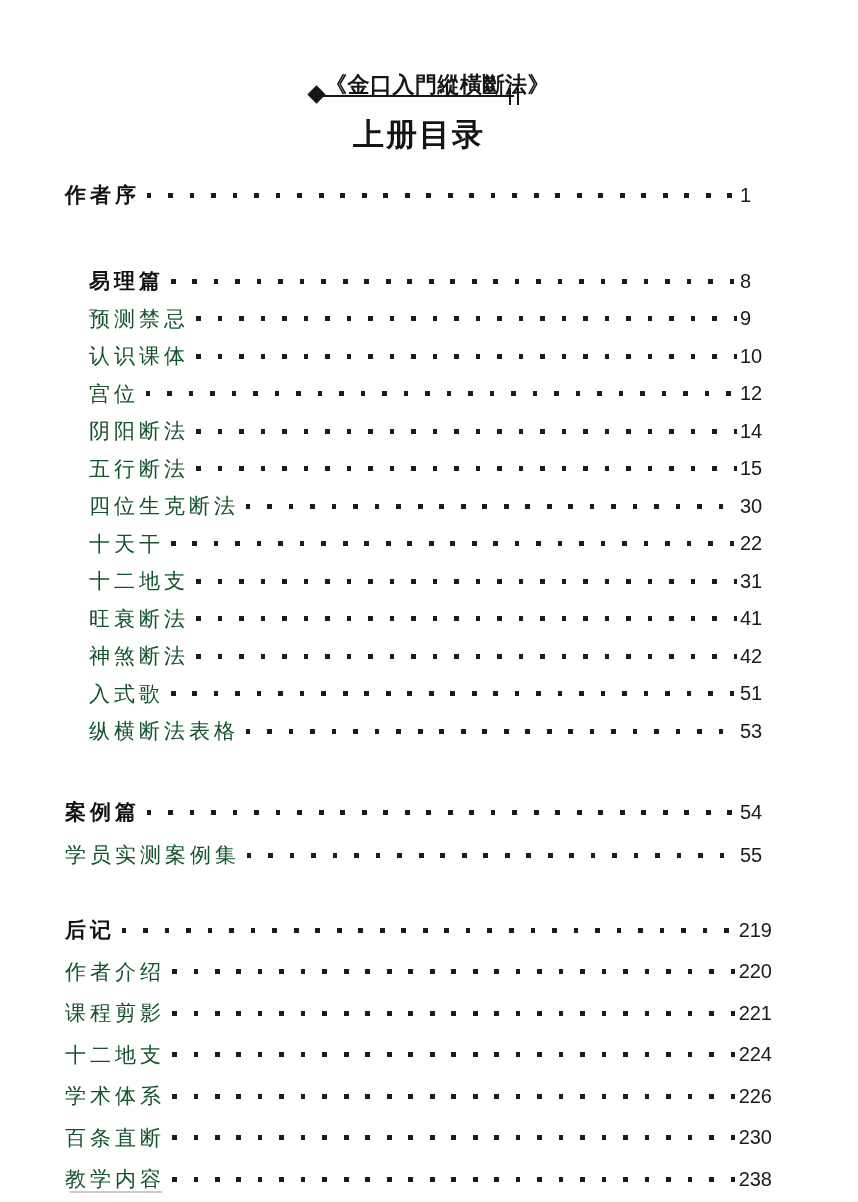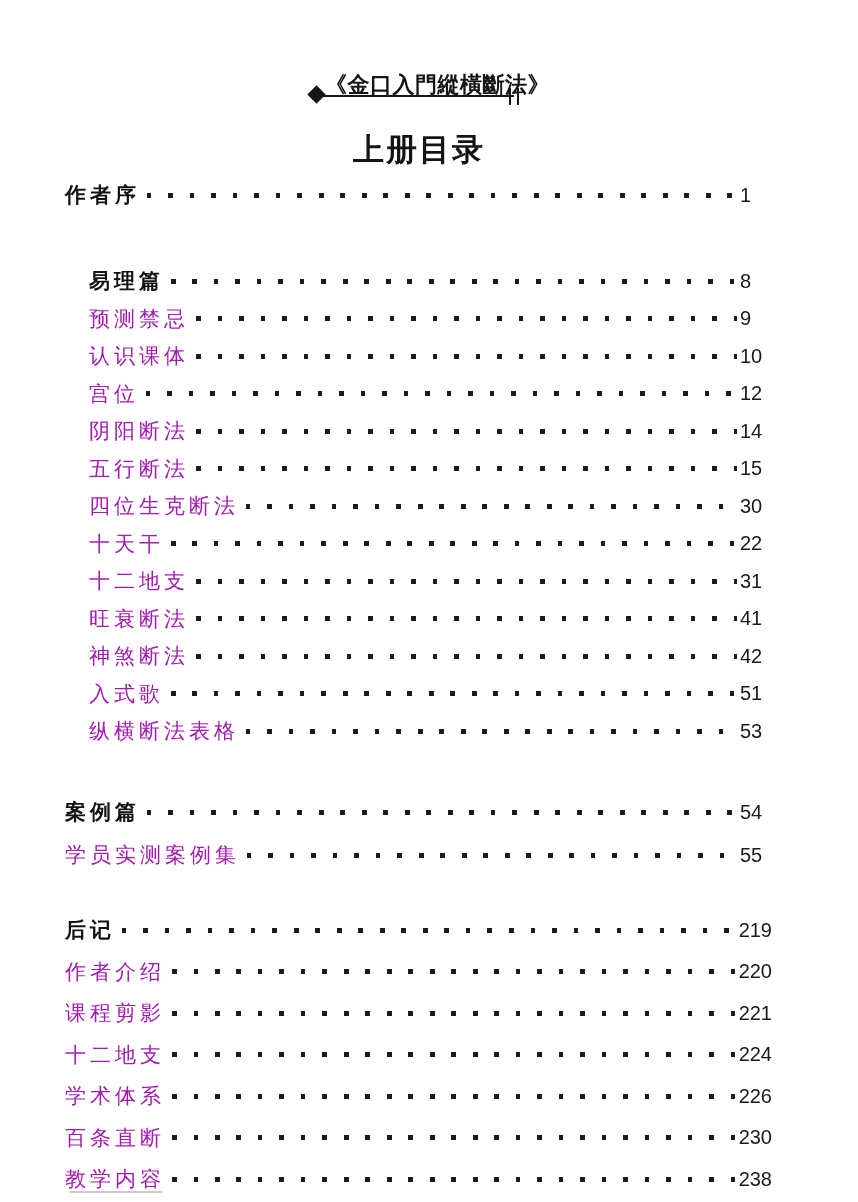--- a/index.html
+++ b/index.html
@@ -49,21 +49,21 @@
     top: 88px;
     width: 6px;
     height: 17px;
     border-left: 2px solid #161616;
     border-right: 2px solid #161616;
   }
 
   
   .page-title {
     position: absolute;
-    top: 129px;
+    top: 114px;
     left: 0;
     width: 838px;
     text-align: center;
     font-size: 31px;
     font-weight: bold;
     letter-spacing: 2px;
     color: #141414;
   }
 
   
@@ -76,21 +76,21 @@
   .toc-row {
     display: flex;
     align-items: center;
     height: 22px;
     margin-bottom: 15px;
   }
   .toc-label {
     font-size: 21px;
     letter-spacing: 4px;
     white-space: nowrap;
-    color: #a21caf;
+    color: #14532d;
   }
   .toc-row.bold .toc-label { font-weight: bold; color: #121212; }
   .toc-dots {
     flex: 1;
     height: 5px;
     margin-left: 7px;
     align-self: center;
     background-image: repeating-linear-gradient(90deg, #1c1c1c 0 4.5px, transparent 4.5px 21.5px);
   }
   .toc-page {

